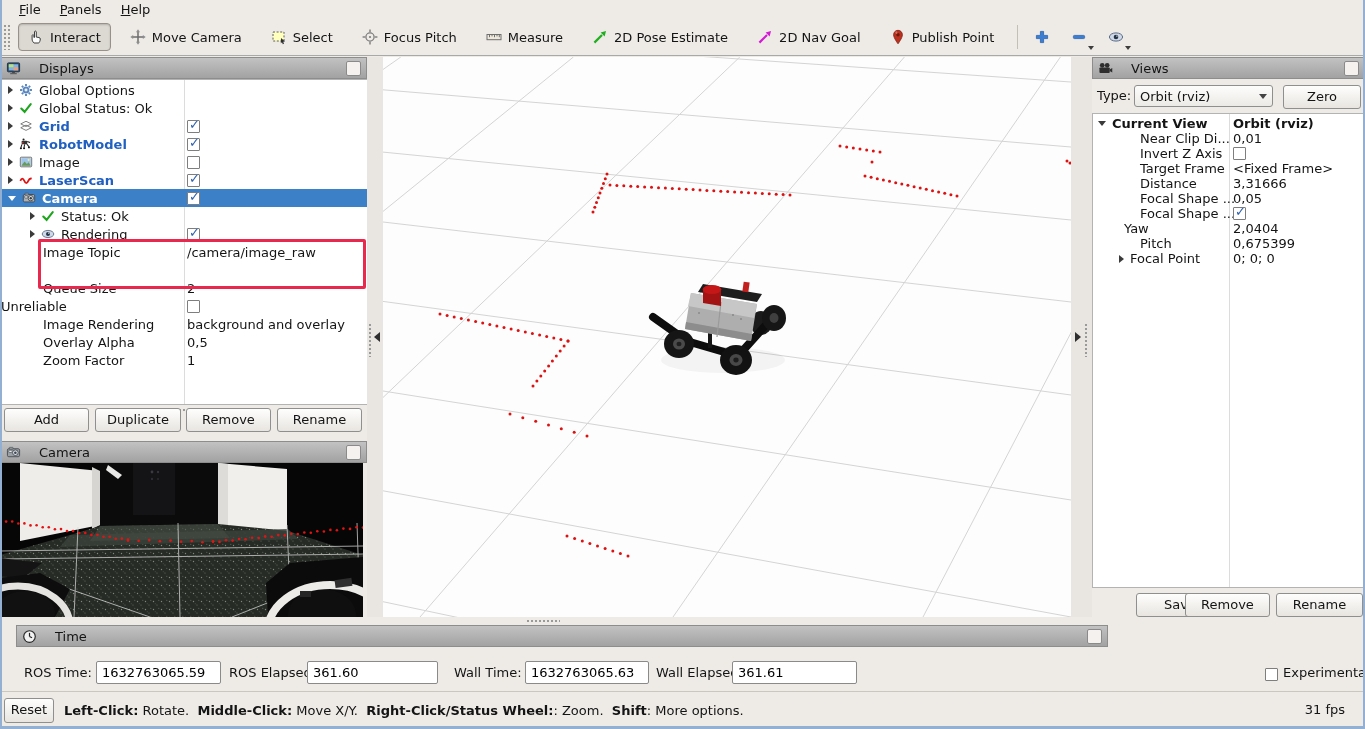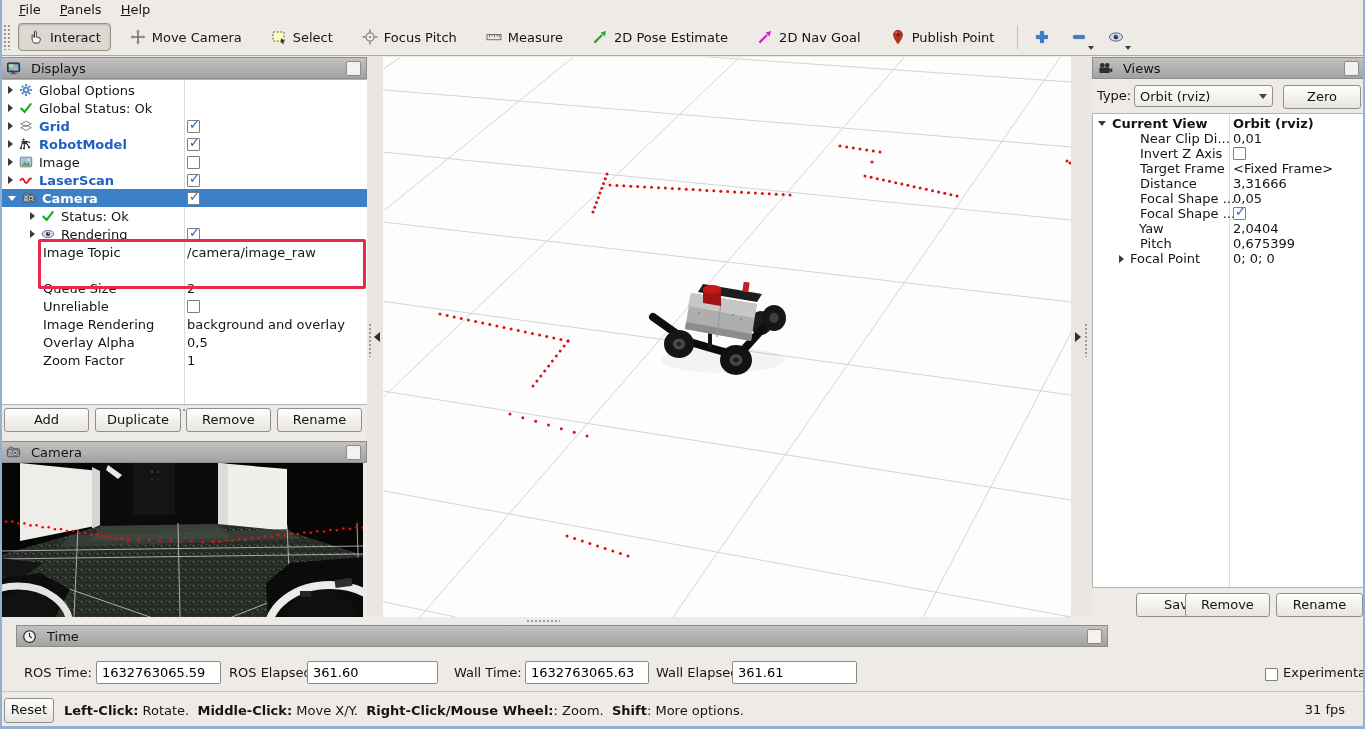--- a/index.html
+++ b/index.html
@@ -21,21 +21,21 @@
     border-radius:4px;margin-right:9px;background:transparent;}
   .tool.active{background:#dcd8d2;border-color:#979189;box-shadow:inset 0 1px 2px rgba(0,0,0,.18);}
   .ticon,.ticon svg{width:16px;height:16px;display:block;}
   .tb-sep{width:1px;height:24px;background:#c2beb8;margin:0 12px 0 4px;}
   .tb-small{display:flex;align-items:center;padding:3px 4px;margin-right:13px;position:relative;}
   .dd{position:absolute;right:-3px;bottom:-2px;width:0;height:0;border-left:3.5px solid transparent;
     border-right:3.5px solid transparent;border-top:4.5px solid #3d3d3d;}
   
   .panel{position:absolute;background:#eeebe7;}
   .ptitle{height:22px;background:linear-gradient(#c2c2c2,#a2a2a2);border:1px solid #8d8d8d;
-    display:flex;align-items:center;gap:10px;padding:0 5px;box-sizing:border-box;}
+    display:flex;align-items:center;gap:18px;padding:0 5px;box-sizing:border-box;}
   .ptitle .picon,.ptitle .picon svg{width:15px;height:15px;display:block;}
   .ft{margin-left:auto;width:13px;height:13px;background:#f4f1ee;border:1px solid #8a8a8a;border-radius:2px;}
   .tree{position:absolute;background:#fff;border:1px solid #b3b3b3;overflow:hidden;}
   .vsep{position:absolute;top:0;bottom:0;width:1px;background:#dcdcdc;}
   .trow{position:absolute;left:0;right:0;height:18px;display:flex;align-items:center;}
   .trow.sel{background:#3c80c8;color:#fff;font-weight:bold;}
   .tri-r{width:0;height:0;border-top:4px solid transparent;border-bottom:4px solid transparent;
     border-left:5px solid #3a3a3a;flex:none;}
   .tri-d{width:0;height:0;border-left:4px solid transparent;border-right:4px solid transparent;
     border-top:5px solid #3a3a3a;flex:none;}
@@ -333,21 +333,21 @@
         </div>
         <div class="trow" style="top: 163px; height: 18px;">
           <span class="tlabel" style="margin-left: 42px;">Image Topic</span>
           <span class="tval" style="left: 186px;">/camera/image_raw</span>
         </div>
         <div class="trow" style="top: 199px; height: 18px;">
           <span class="tlabel" style="margin-left: 42px;">Queue Size</span>
           <span class="tval" style="left: 186px;">2</span>
         </div>
         <div class="trow" style="top: 217px; height: 18px;">
-          <span class="tlabel" style="margin-left: 42px;">Unreliable</span>
+          <span class="tlabel" style="">Unreliable</span>
           <span class="cb" style="left: 186px; top: 2.5px;"></span>
         </div>
         <div class="trow" style="top: 235px; height: 18px;">
           <span class="tlabel" style="margin-left: 42px;">Image Rendering</span>
           <span class="tval" style="left: 186px;">background and overlay</span>
         </div>
         <div class="trow" style="top: 253px; height: 18px;">
           <span class="tlabel" style="margin-left: 42px;">Overlay Alpha</span>
           <span class="tval" style="left: 186px;">0,5</span>
         </div>
@@ -697,21 +697,21 @@
         </div>
         <div class="trow" style="top: 77px; height: 15px;">
           <span class="tlabel" style="margin-left: 47px;">Focal Shape ...</span>
           <span class="tval" style="left: 140px;">0,05</span>
         </div>
         <div class="trow" style="top: 92px; height: 15px;">
           <span class="tlabel" style="margin-left: 47px;">Focal Shape ...</span>
           <span class="cb on" style="left: 140px; top: 1px;"></span>
         </div>
         <div class="trow" style="top: 107px; height: 15px;">
-          <span class="tlabel" style="margin-left: 46px;">Yaw</span>
+          <span class="tlabel" style="margin-left: 31px;">Yaw</span>
           <span class="tval" style="left: 140px;">2,0404</span>
         </div>
         <div class="trow" style="top: 122px; height: 15px;">
           <span class="tlabel" style="margin-left: 47px;">Pitch</span>
           <span class="tval" style="left: 140px;">0,675399</span>
         </div>
         <div class="trow" style="top: 137px; height: 15px;">
           <span class="tri-r" style="margin-left: 26px;"></span>
           <span class="tlabel" style="margin-left: 6px;">Focal Point</span>
           <span class="tval" style="left: 140px;">0; 0; 0</span>
@@ -748,18 +748,18 @@
         <input class="input" readonly="" value="1632763065.63" style="left: 509px; top: 36px; width: 124px;">
         <span class="flabel" style="left: 640px; top: 40px;">Wall Elapsed:</span>
         <input class="input" readonly="" value="361.61" style="left: 716px; top: 36px; width: 125px;">
       </div>
     <span class="cb" style="left:1249px;top:43px;"></span>
     <span class="flabel" style="left:1267px;top:40px;">Experimental</span>
   </div>
 
   <div class="statusbar">
     <div class="qbtn" style="width:48px;height:17px;">Reset</div>
-    <span class="help" id="help-text"><b>Left-Click:</b><span> Rotate.  </span><b>Middle-Click:</b><span> Move X/Y.  </span><b>Right-Click/Mouse Wheel:</b><span>: Zoom.  </span><b>Shift</b><span>: More options.</span></span>
+    <span class="help" id="help-text"><b>Left-Click:</b><span> Rotate.  </span><b>Middle-Click:</b><span> Move X/Y.  </span><b>Right-Click/Status Wheel:</b><span>: Zoom.  </span><b>Shift</b><span>: More options.</span></span>
     <span class="fps">31 fps</span>
   </div>
 
   <div class="frame"></div>
 </div>
 
 </body></html>

